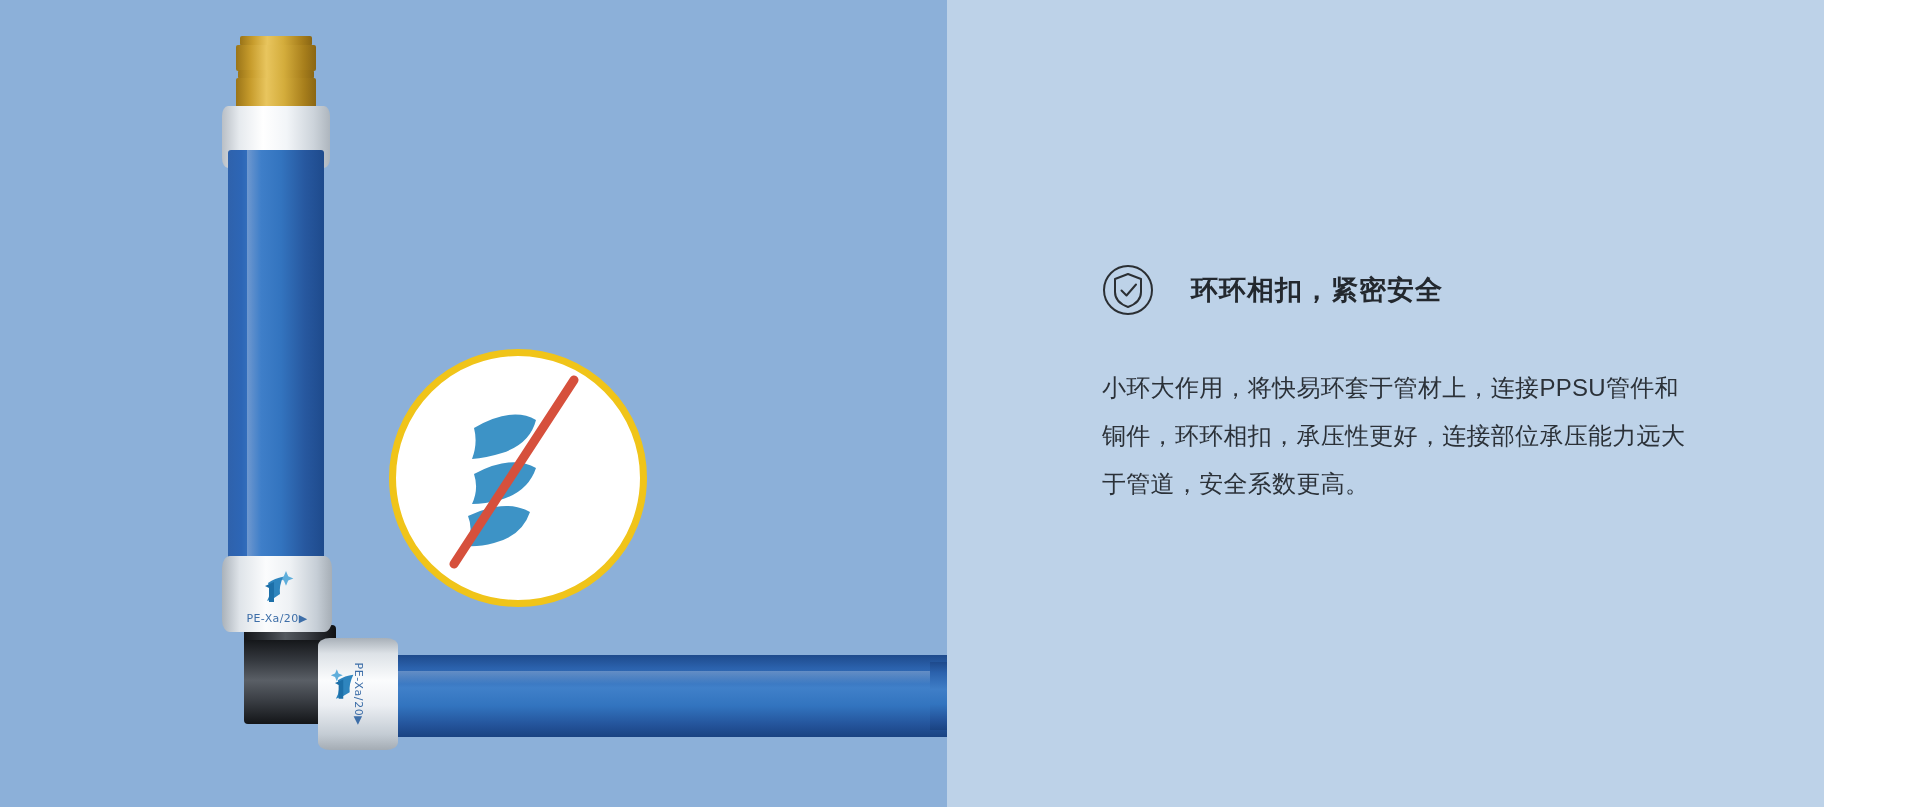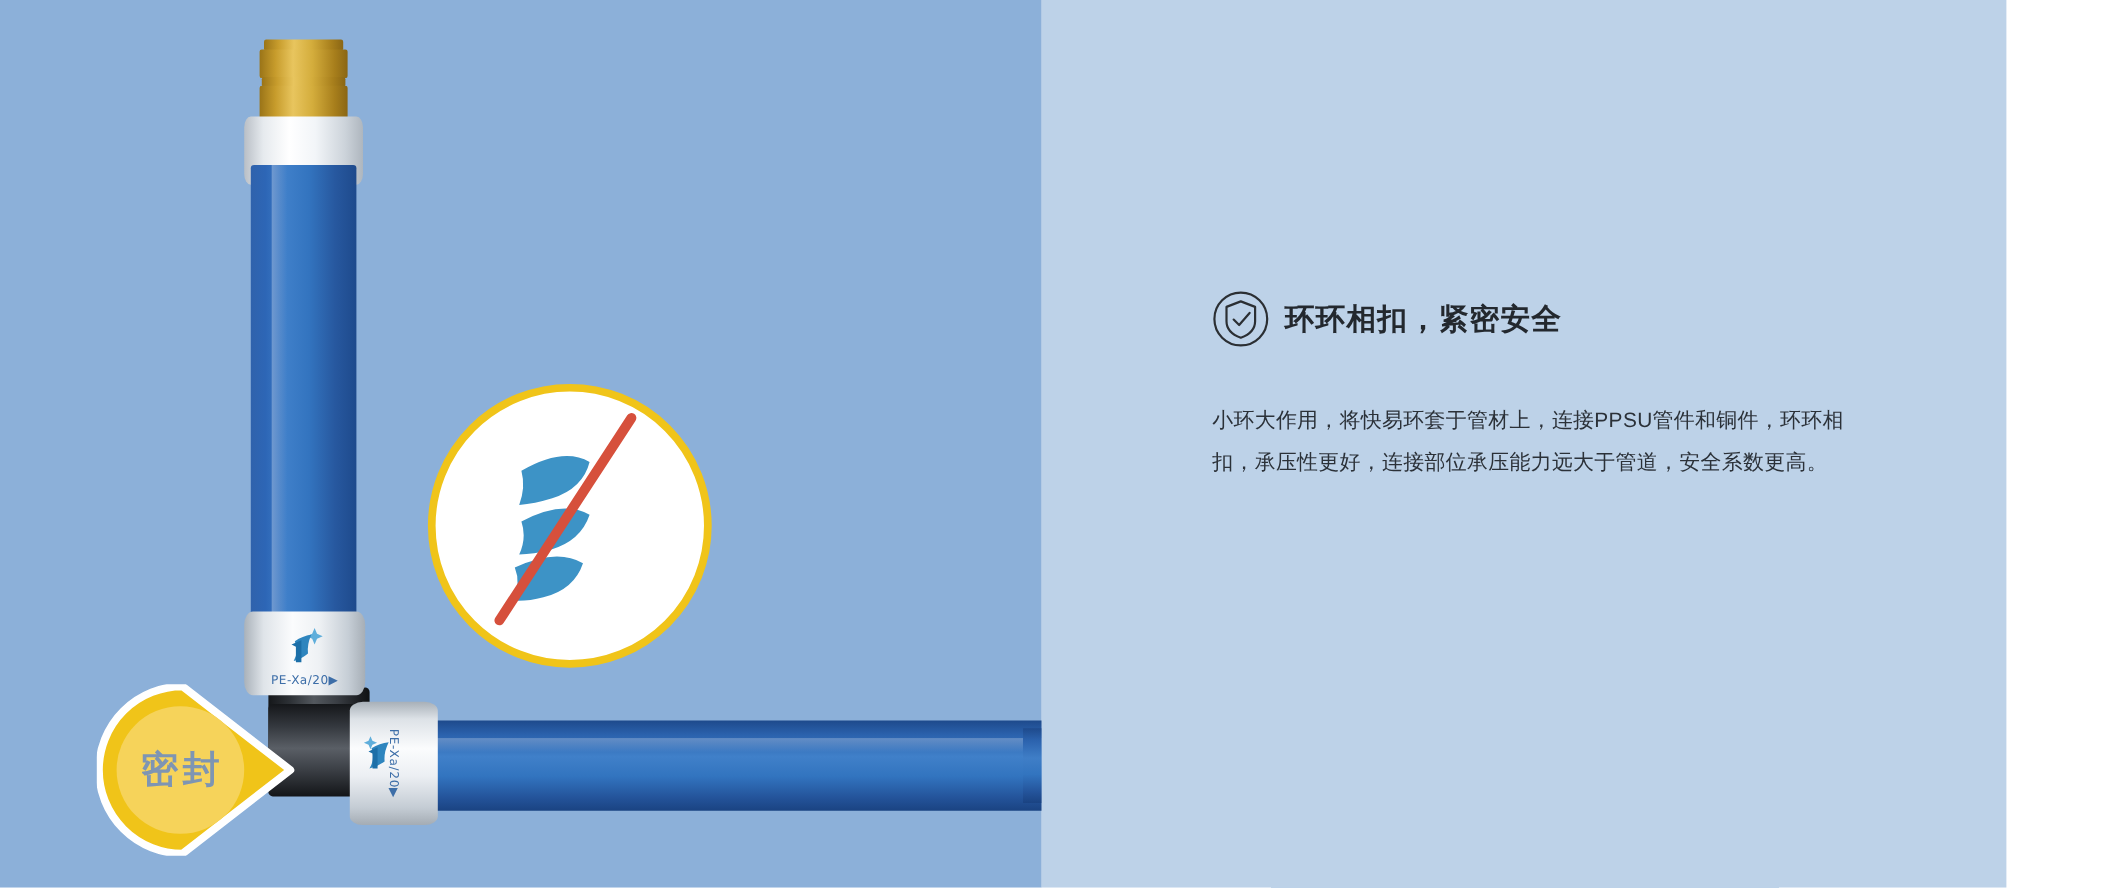--- a/index.html
+++ b/index.html
@@ -257,33 +257,33 @@
   }
   .copy {
     position: absolute;
     left: 155px;
     top: 250px;
     width: 600px;
   }
   .heading-row {
     display: flex;
     align-items: center;
-    gap: 14px;
+    gap: 37px;
   }
   .shield-icon { width: 52px; height: 52px; flex: 0 0 auto; }
   .heading-text {
     font-size: 27px;
     font-weight: 700;
     color: #23282e;
     letter-spacing: 1px;
     white-space: nowrap;
   }
   .body-text {
     margin-top: 33px;
-    font-size: 19px;
+    font-size: 24px;
     line-height: 2.0;
     color: #2b3138;
     letter-spacing: .3px;
     width: 590px;
   }
 </style>
 </head>
 <body>
 
 <div class="page">
@@ -336,27 +336,20 @@
         <svg width="244" height="244" viewBox="0 0 244 244" aria-hidden="true">
           <g>
             <path d="M78 72 q38 -22 62 -8 q-6 24 -34 33 q-16 5 -30 6 q6 -16 2 -31z" fill="#3D93C6"></path>
             <path d="M78 118 q38 -20 62 -6 q-8 24 -36 32 q-15 4 -28 4 q7 -15 2 -30z" fill="#3D93C6"></path>
             <path d="M72 160 q38 -18 62 -4 q-8 24 -36 31 q-15 4 -28 3 q8 -15 2 -30z" fill="#3D93C6"></path>
           </g>
           <line x1="178" y1="24" x2="58" y2="208" stroke="#D6503C" stroke-width="9" stroke-linecap="round"></line>
         </svg>
       </div>
 
-      <div class="badge-seal">
-        <svg width="186" height="156" viewBox="0 0 186 156" aria-hidden="true" style="position:absolute;left:0;top:0;">
-          <path d="M78 2 A76 76 0 1 0 78 154 L176 78 Z" fill="#F0C419" stroke="#ffffff" stroke-width="7" stroke-linejoin="round"></path>
-          <circle cx="76" cy="78" r="58" fill="#F6D35A"></circle>
-        </svg>
-        <span class="badge-label">密封</span>
-      </div>
 
     </div>
   </section>
 
   <section class="panel-right">
     <div class="copy">
 
       <div class="heading-row">
         <span class="shield-icon">
           <svg viewBox="0 0 52 52" width="52" height="52" aria-hidden="true">

